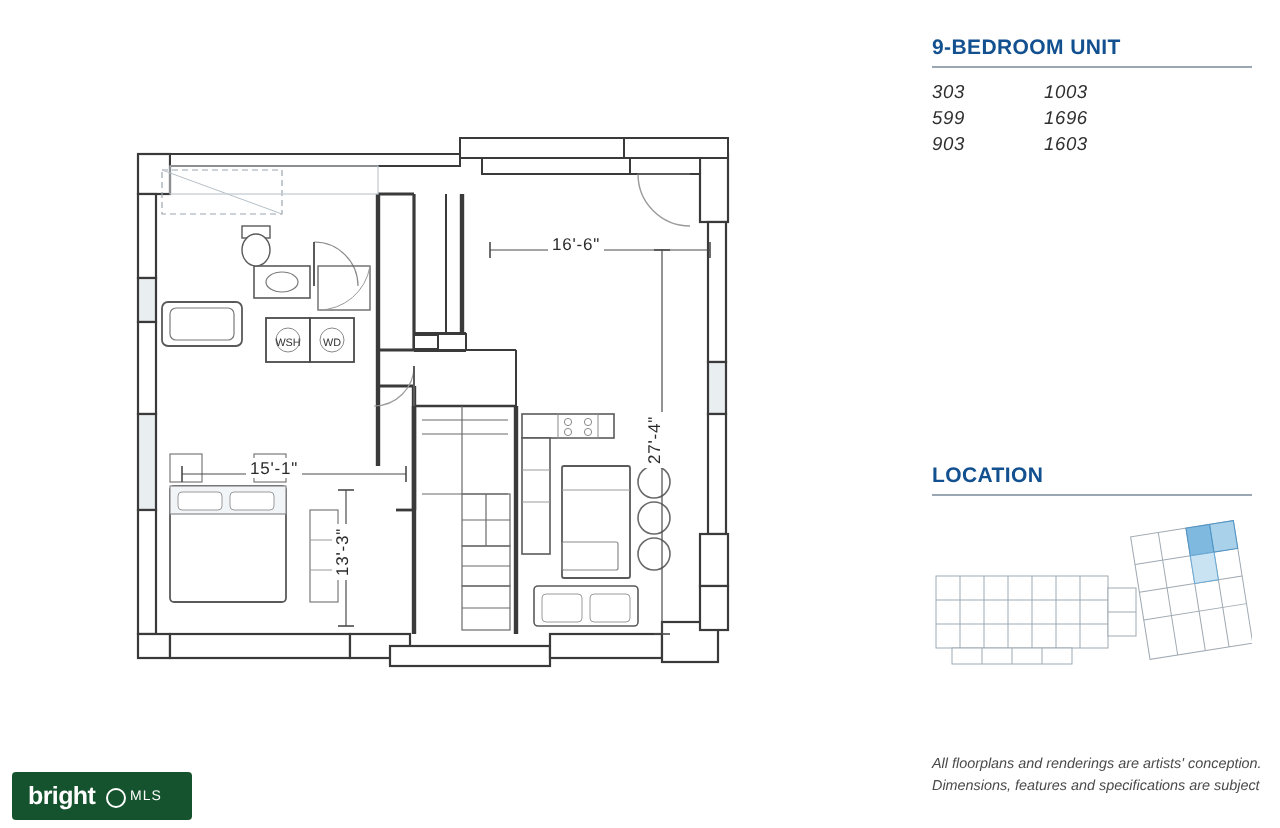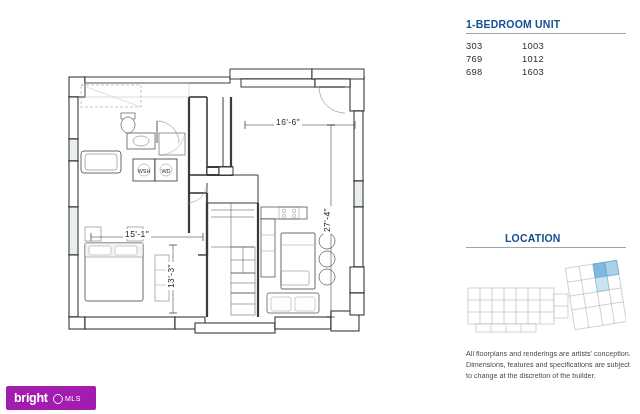--- a/index.html
+++ b/index.html
@@ -39,20 +39,21 @@
   .panel-rule {
     height: 1px;
     background: #9aa6b2;
     width: 160px;
     margin-bottom: 6px;
   }
   .unit-table {
     border-collapse: collapse;
     font-size: 9.5px;
     color: #333333;
+    font-style: italic;
   }
   .unit-table td {
     padding: 1.4px 0;
     width: 48px;
     font-size: 9.3px;
     color: #2f2f2f;
     letter-spacing: 0.3px;
   }
   .unit-table td.col2 {
     padding-left: 8px;
@@ -64,42 +65,42 @@
     left: 466px;
     top: 232px;
     width: 160px;
   }
   .loc-title {
     font-size: 10.5px;
     font-weight: bold;
     color: #12508f;
     letter-spacing: 0.2px;
     padding-bottom: 3px;
-    margin-left: 39px;
   }
   .loc-rule {
     height: 1px;
     background: #9aa6b2;
     width: 160px;
     margin-bottom: 8px;
   }
   .keyplan {
     position: relative;
     width: 160px;
     height: 84px;
   }
 
   .disclaimer {
     position: absolute;
     left: 466px;
-    top: 348px;
+    top: 376px;
     width: 166px;
     font-size: 7.2px;
     line-height: 1.55;
     color: #4a4a4a;
+    font-style: italic;
   }
 
   
   .floorplan {
     position: absolute;
     left: 55px;
     top: 55px;
     width: 350px;
     height: 290px;
   }
@@ -117,21 +118,21 @@
     transform-origin: center center;
   }
 
   
   .logo {
     position: absolute;
     left: 6px;
     top: 386px;
     width: 90px;
     height: 24px;
-    background: #a21caf;
+    background: #14532d;
     border-radius: 2px;
   }
   .logo-text {
     position: absolute;
     left: 8px;
     top: 5px;
     color: #ffffff;
     font-size: 12.5px;
     font-weight: bold;
     letter-spacing: -0.3px;
@@ -318,34 +319,34 @@
     </svg>
 
     
     <div class="dim-label" style="left: 219px; top: 62px;">16'-6"</div>
     <div class="dim-label dim-v" style="left: 258px; top: 160px;">27'-4"</div>
     <div class="dim-label" style="left: 68px; top: 174px;">15'-1"</div>
     <div class="dim-label dim-v" style="left: 102px; top: 216px;">13'-3"</div>
   </div>
 
   <div class="panel">
-    <div class="panel-title">1-BEDROOM UNIT</div>
+    <div class="panel-title">9-BEDROOM UNIT</div>
     <div class="panel-rule"></div>
     <table class="unit-table">
       <tbody>
         <tr>
           <td>303</td>
           <td class="col2">1003</td>
         </tr>
         <tr>
-          <td>769</td>
-          <td class="col2">1012</td>
+          <td>599</td>
+          <td class="col2">1696</td>
         </tr>
         <tr>
-          <td>698</td>
+          <td>903</td>
           <td class="col2">1603</td>
         </tr>
       </tbody>
     </table>
   </div>
 
   <div class="location-block">
     <div class="loc-title">LOCATION</div>
     <div class="loc-rule"></div>
     <div class="keyplan">
@@ -384,21 +385,20 @@
             <rect x="132" y="22" width="12" height="14" fill="#c9e3f3" stroke="#6aa9d4" stroke-width="0.5"></rect>
           </g>
         </g>
       </svg>
     </div>
   </div>
 
   <div class="disclaimer">
     <div>All floorplans and renderings are artists' conception.</div>
     <div>Dimensions, features and specifications are subject</div>
-    <div>to change at the discretion of the builder.</div>
   </div>
 
   <div class="logo">
     <div class="logo-text">bright</div>
     <div class="logo-dot"></div>
     <div class="logo-sub">MLS</div>
   </div>
 
 </div>
 

